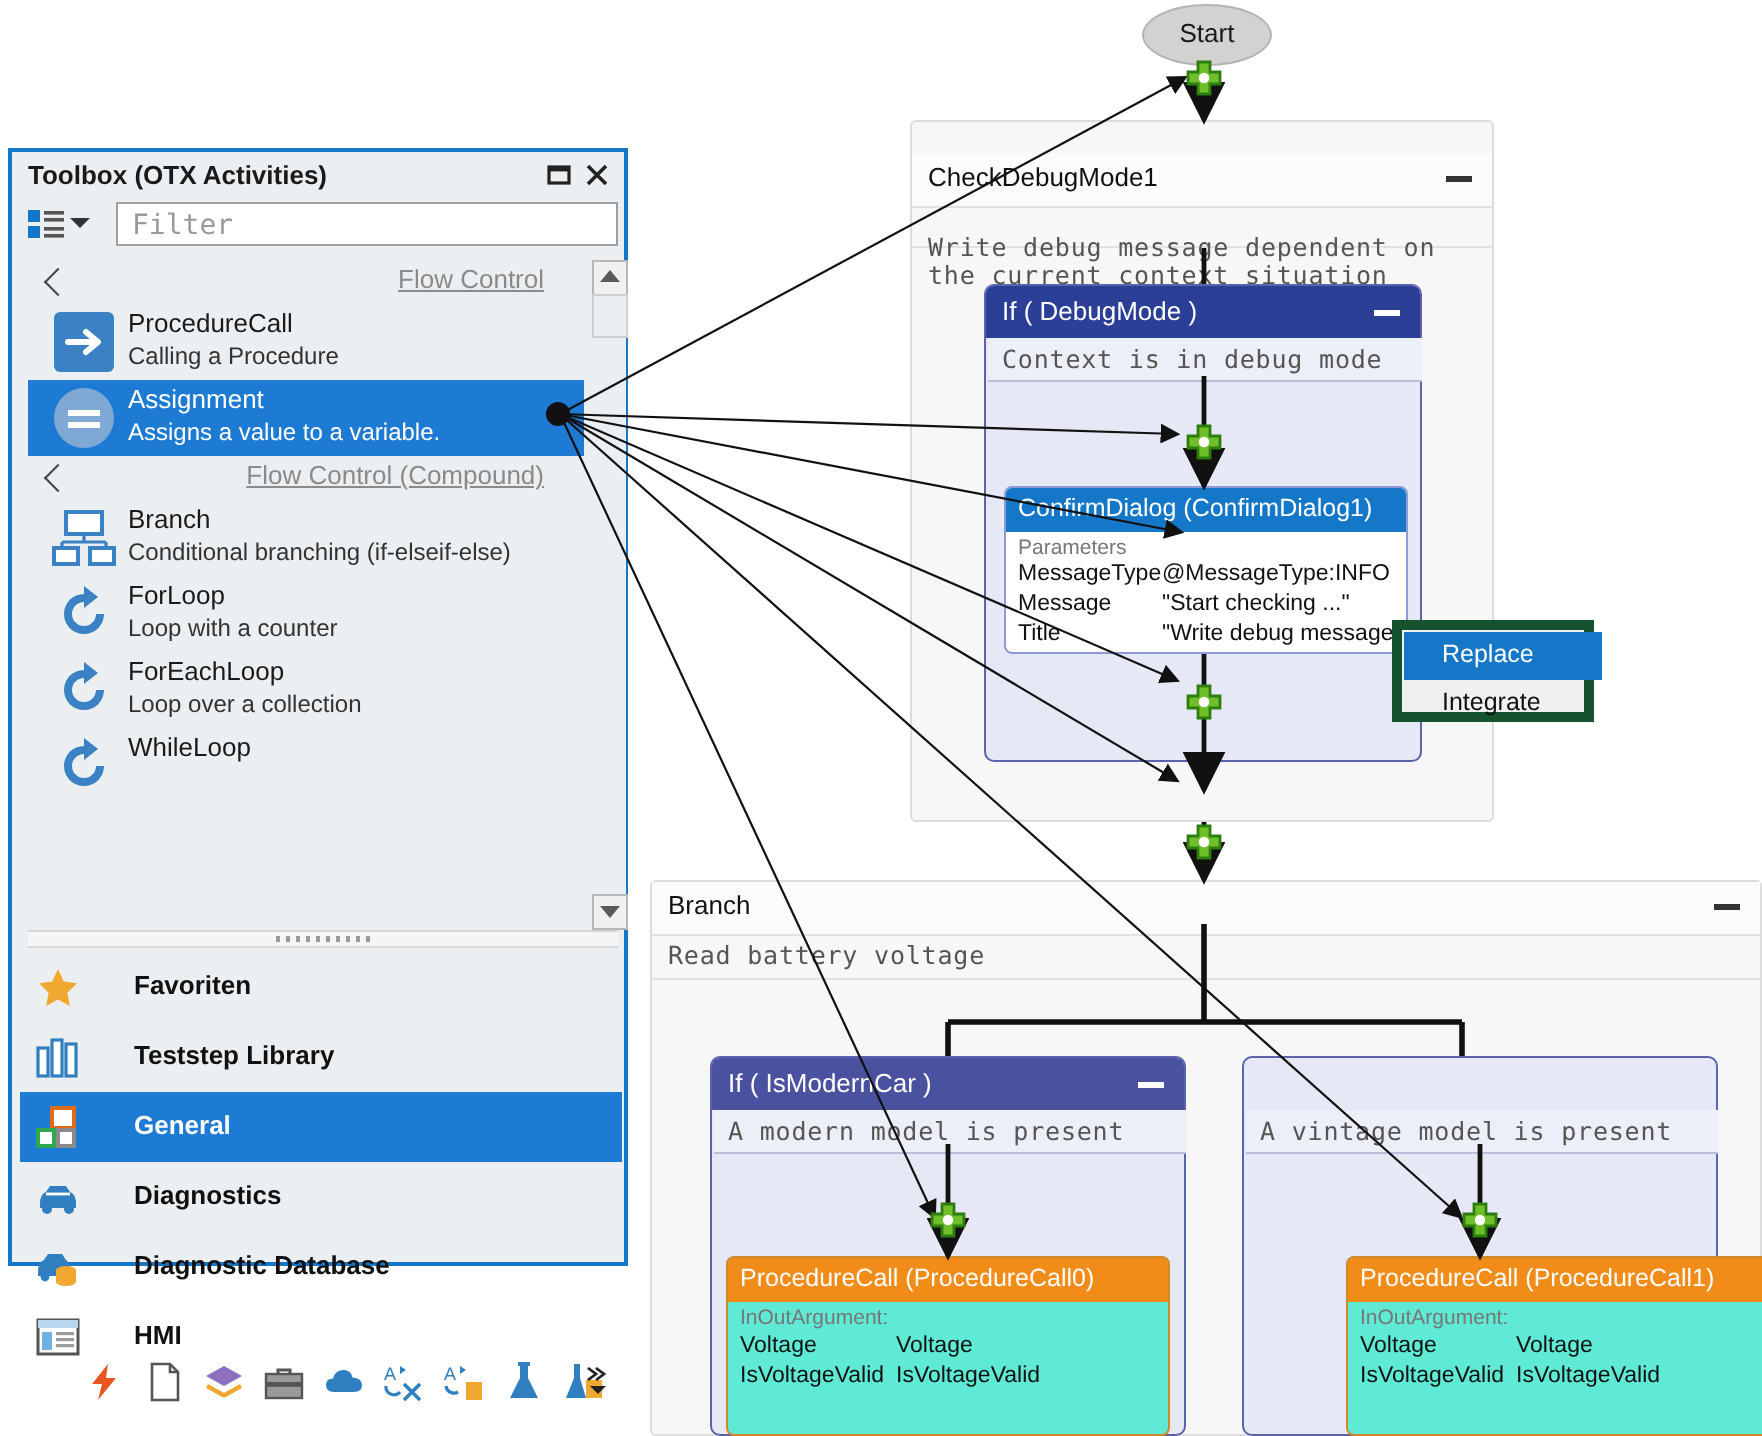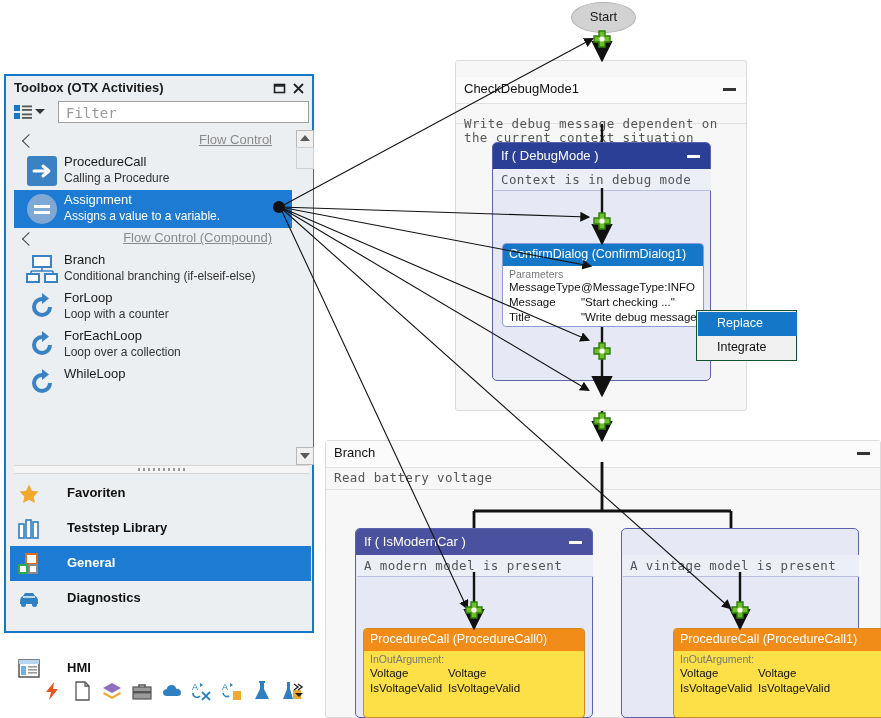--- a/index.html
+++ b/index.html
@@ -102,21 +102,21 @@
   #cfd{position:absolute;left:502px;top:243px;width:202px;height:84px;
       background:#ffffff;border:1px solid #8e9ad6;border-radius:4px;box-sizing:border-box;}
   #cfd-hdr{position:absolute;left:0;top:0;width:100%;height:22px;background:#1577c8;border-radius:3px 3px 0 0;}
   #cfd-title{position:absolute;left:6px;top:3px;font-size:12.5px;color:#fff;}
   #cfd-params{position:absolute;left:6px;top:24px;font-size:10.5px;color:#777;}
   .cfd-row{position:absolute;left:6px;font-size:11.5px;color:#111;}
   .cfd-val{position:absolute;left:78px;font-size:11.5px;color:#111;}
 
   
   #ctxmenu{position:absolute;left:696px;top:310px;width:101px;height:51px;
-      background:#f0f0f0;border:1px solid #14532d;box-sizing:border-box;}
+      background:#f0f0f0;border:5px solid #14532d;box-sizing:border-box;}
   .ctx-item{position:absolute;left:1px;width:99px;height:24px;font-size:12.5px;color:#111;}
   .ctx-item.hi{background:#1577c8;color:#fff;}
   .ctx-text{position:absolute;left:19px;top:4px;}
 
   
   #branch{position:absolute;left:325px;top:440px;width:556px;height:278px;
       background:#f7f7f7;border:1px solid #dcdcdc;border-radius:3px;box-sizing:border-box;}
   #branch-hdr{position:absolute;left:0;top:0;width:100%;height:26px;background:#fbfbfb;border-bottom:1px solid #e2e2e2;}
   #branch-title{position:absolute;left:8px;top:4px;font-size:13px;color:#111;}
   #branch-min{right:10px;top:11px;background:#333;}
@@ -130,21 +130,21 @@
   #if-vintage{left:621px;}
   .ifbox-hdr{position:absolute;left:0;top:0;width:100%;height:26px;background:#4a52a0;border-radius:4px 4px 0 0;}
   .ifbox-title{position:absolute;left:8px;top:5px;font-size:13px;color:#fff;}
   .ifbox-min{right:10px;top:12px;background:#fff;}
   .ifbox-descbar{position:absolute;left:1px;top:26px;width:236px;height:21px;background:#eceef8;
       border-bottom:1px solid #b9bedd;}
   .ifbox-desc{position:absolute;left:7px;top:3px;font-size:12.5px;color:#555;
       font-family:"DejaVu Sans Mono",monospace;letter-spacing:0.4px;}
 
   .pcbox{position:absolute;top:628px;width:222px;height:90px;
-      background:#fde047;border:1px solid #d08a2a;border-radius:4px;box-sizing:border-box;}
+      background:#5eead4;border:1px solid #d08a2a;border-radius:4px;box-sizing:border-box;}
   #pc0{left:363px;}
   #pc1{left:629px;margin-left:44px;}
   .pcbox-hdr{position:absolute;left:0;top:0;width:100%;height:22px;background:#f28c18;border-radius:3px 3px 0 0;}
   .pcbox-title{position:absolute;left:6px;top:3px;font-size:12.5px;color:#fff;}
   .pc-arg{position:absolute;left:6px;top:24px;font-size:10.5px;color:#777;}
   .pc-row{position:absolute;left:6px;font-size:11.5px;color:#111;}
   .pc-val{position:absolute;left:84px;font-size:11.5px;color:#111;}
 
   svg.overlay{position:absolute;left:0;top:0;width:881px;height:718px;pointer-events:none;}
 </style>
@@ -314,20 +314,32 @@
       <svg width="22" height="22" viewBox="0 0 22 22">
           <path d="M2 14 Q2 9 5 8 L7 5 H15 L17 8 Q20 9 20 14 L20 16 H2 Z" fill="#2f7fc1"></path>
           <circle cx="5.5" cy="16.5" r="2.5" fill="#2f7fc1"></circle>
           <circle cx="16.5" cy="16.5" r="2.5" fill="#2f7fc1"></circle>
           <path d="M5 9 H17" stroke="#fff" stroke-width="1.4"></path>
         </svg>
     </div>
     <div class="cat-label">Diagnostics</div>
   </div>
 
+  <div class="cat" style="top:540px;">
+    <div class="cat-ico">
+      <svg width="22" height="22" viewBox="0 0 22 22">
+          <path d="M1 13 Q1 8 4 7 L6 4 H13 L15 7 Q17 8 17 12 L17 15 H1 Z" fill="#2f7fc1"></path>
+          <circle cx="4.5" cy="15.5" r="2.2" fill="#2f7fc1"></circle>
+          <ellipse cx="15" cy="12" rx="5" ry="2" fill="#f0a830"></ellipse>
+          <rect x="10" y="12" width="10" height="6" fill="#f0a830"></rect>
+          <ellipse cx="15" cy="18" rx="5" ry="2" fill="#f0a830"></ellipse>
+        </svg>
+    </div>
+    <div class="cat-label">Diagnostic Database</div>
+  </div>
 
   <div class="cat" style="top:575px;">
     <div class="cat-ico">
       <svg width="22" height="22" viewBox="0 0 22 22">
           <rect x="1" y="2" width="20" height="17" fill="#fff" stroke="#555" stroke-width="1.5"></rect>
           <rect x="1" y="2" width="20" height="4" fill="#b9d6ef"></rect>
           <rect x="3" y="8" width="5" height="9" fill="#6fb0e0"></rect>
           <rect x="10" y="8" width="9" height="1.6" fill="#9a9a9a"></rect>
           <rect x="10" y="11" width="9" height="1.6" fill="#9a9a9a"></rect>
           <rect x="10" y="14" width="9" height="1.6" fill="#9a9a9a"></rect>

